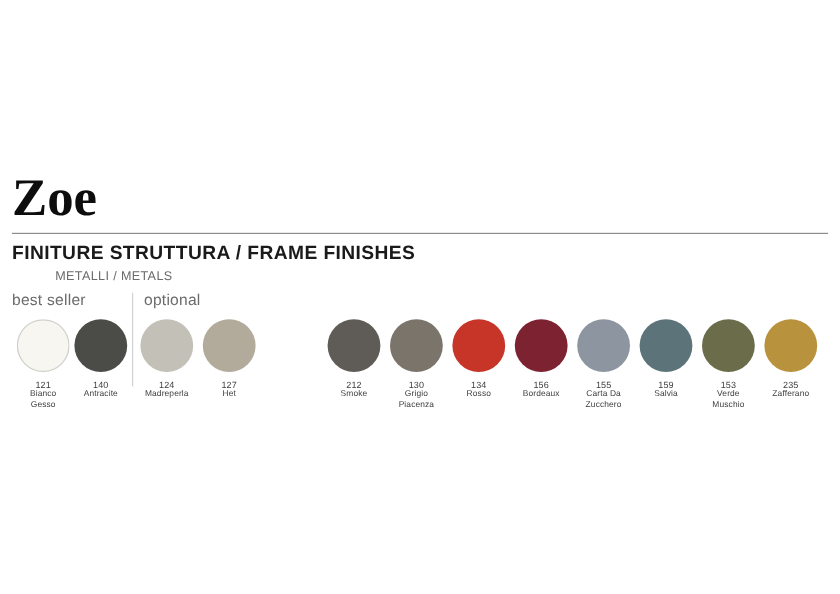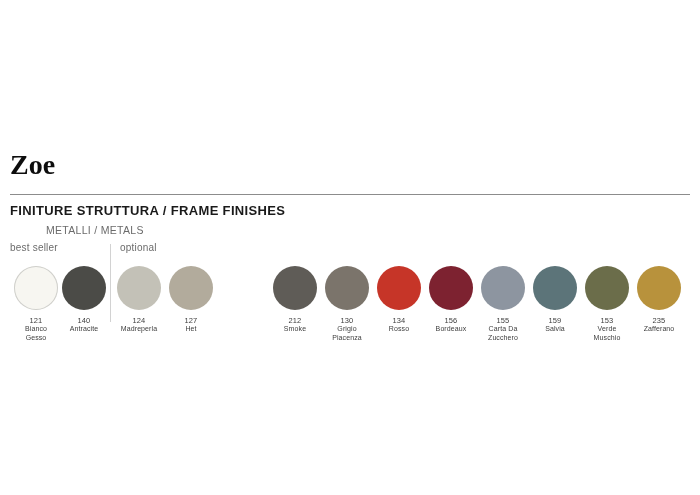--- a/index.html
+++ b/index.html
@@ -23,42 +23,42 @@
     height: 495px;
   }
 
   
   .title {
     position: absolute;
     left: 10px;
     top: 145px;
     font-family: "Liberation Serif", serif;
     font-weight: bold;
-    font-size: 28px;
+    font-size: 44px;
     line-height: 40px;
     color: #0d0d0d;
     letter-spacing: 0px;
   }
 
   
   .title-rule {
     position: absolute;
     left: 10px;
     top: 194px;
     width: 680px;
     height: 1px;
     background: #8c8c8c;
   }
 
   
   .section-heading {
     position: absolute;
     left: 10px;
     top: 203px;
-    font-size: 13px;
+    font-size: 16px;
     font-weight: bold;
     letter-spacing: 0.35px;
     color: #1a1a1a;
     white-space: nowrap;
   }
 
   
   .subsection-heading {
     position: absolute;
     left: 10px;
@@ -68,21 +68,21 @@
     letter-spacing: 0.3px;
     color: #6b6b6b;
     white-space: nowrap;
     margin-left: 36px;
   }
 
   
   .group-caption {
     position: absolute;
     top: 242px;
-    font-size: 10px;
+    font-size: 13px;
     color: #6b6b6b;
     letter-spacing: 0.2px;
     white-space: nowrap;
   }
   .group-caption.best-seller { left: 10px; }
   .group-caption.optional    { left: 120px; text-align: center; }
 
   
   .group-divider {
     position: absolute;

